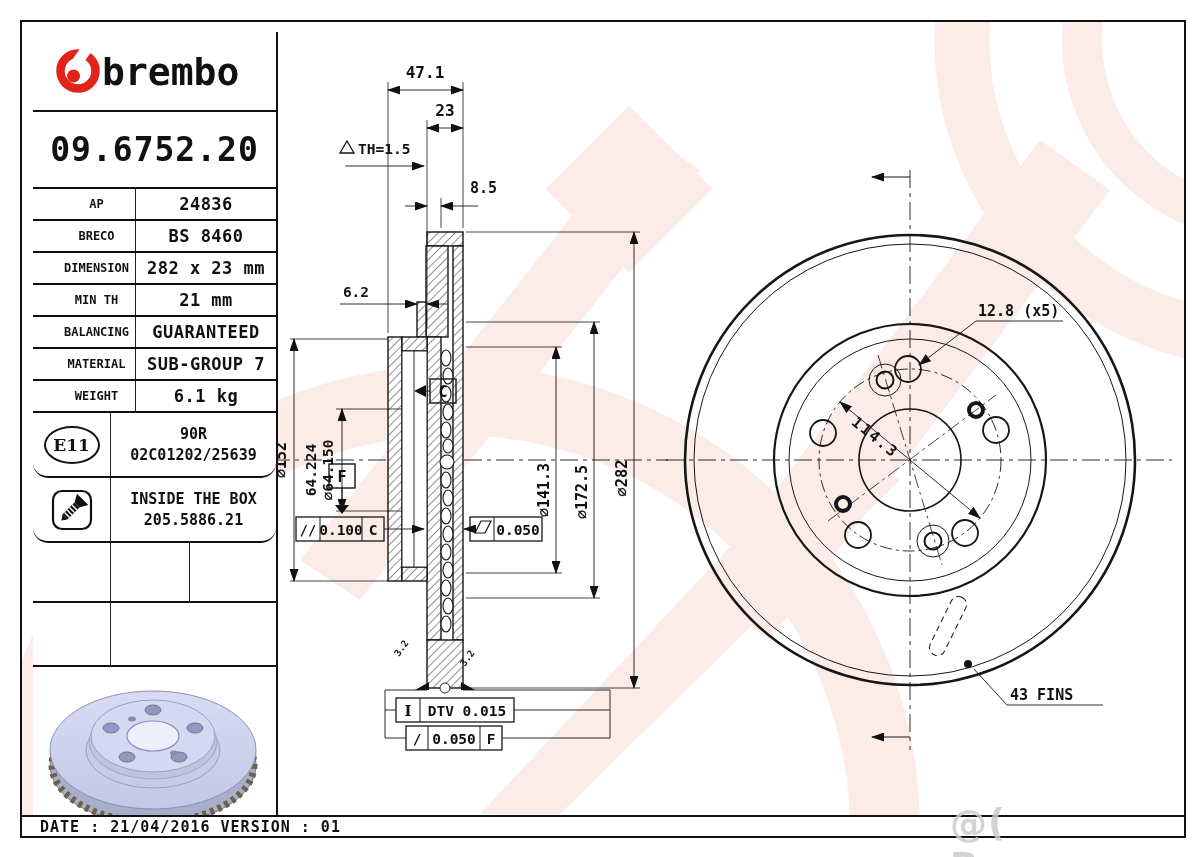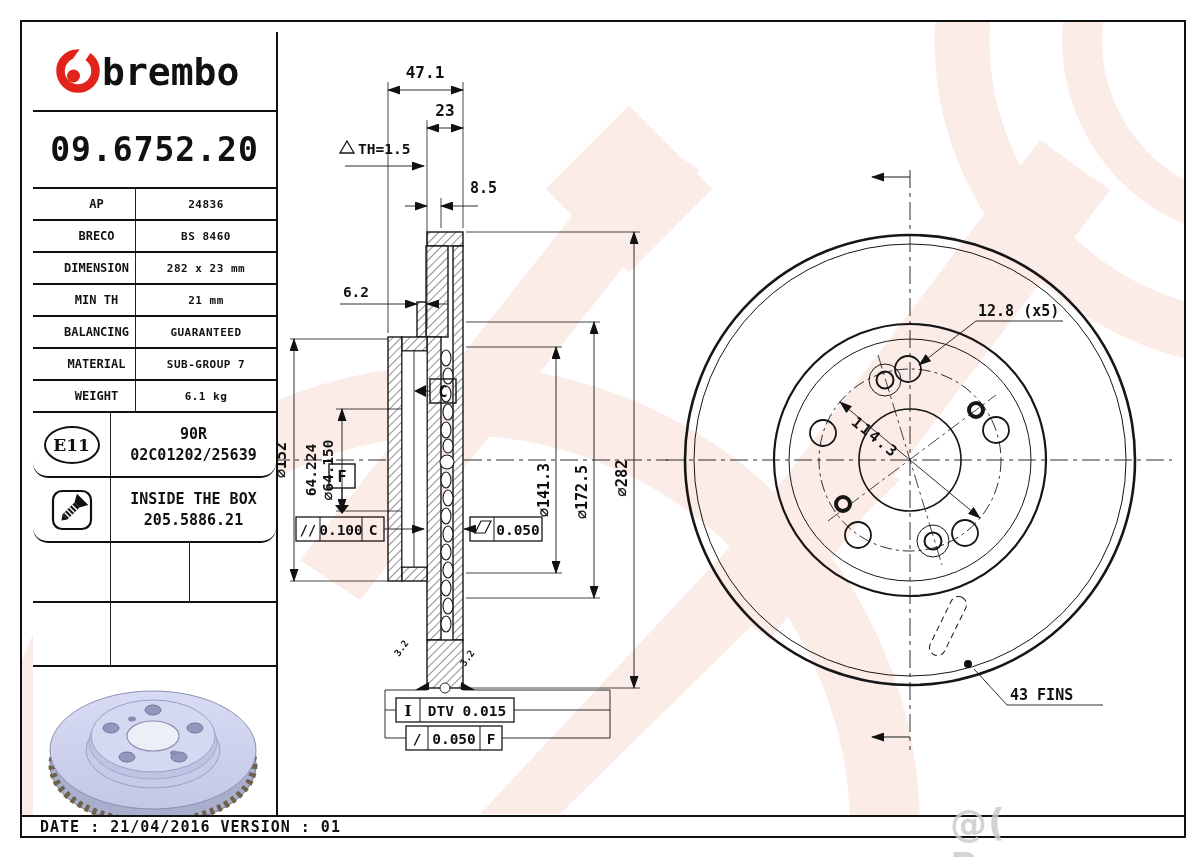--- a/index.html
+++ b/index.html
@@ -8,21 +8,21 @@
   #frame{position:absolute;left:20px;top:20px;width:1166px;height:818px;
          border:2.5px solid #111;box-sizing:border-box;z-index:4;pointer-events:none;}
   #drawing-svg{position:absolute;left:20px;top:20px;z-index:1;}
   svg text{font-family:"DejaVu Sans Mono","DejaVu Sans",monospace;font-weight:700;fill:#111;}
   
   #titleblock{position:absolute;left:20px;top:32px;width:245px;height:795px;background:#fff;
               border-right:2.5px solid #111;box-sizing:border-box;z-index:2;margin-left:13px;}
   .tb-row{display:flex;border-bottom:2px solid #111;box-sizing:border-box;align-items:stretch;}
   .tb-cell{display:flex;align-items:center;justify-content:center;box-sizing:border-box;}
   .lbl{width:78px;border-right:1.5px solid #222;font-size:12px;font-weight:700;text-align:center;}
-  .val{flex:1;font-size:11px;font-weight:700;text-align:center;letter-spacing:.5px;}
+  .val{flex:1;font-size:17px;font-weight:700;text-align:center;letter-spacing:.5px;}
   .val2{flex:1;font-size:15px;font-weight:700;text-align:center;line-height:1.35;}
   #logo-row{height:80px;align-items:center;justify-content:center;display:flex;}
   #pn-row{height:77px;font-size:33px;font-weight:700;letter-spacing:1px;}
   .spec{height:32px;padding-left:25px;}
   .tall{height:65px;border-radius:15px;}
   #row-empty-a{height:60px;}
   #row-empty-b{height:64px;}
   .ecell{box-sizing:border-box;border-right:1.5px solid #222;}
   #disc-area{height:177px;display:flex;align-items:center;justify-content:center;border-bottom:0;}
   #e11-badge{width:52px;height:34px;border:2.5px solid #111;border-radius:50%;

